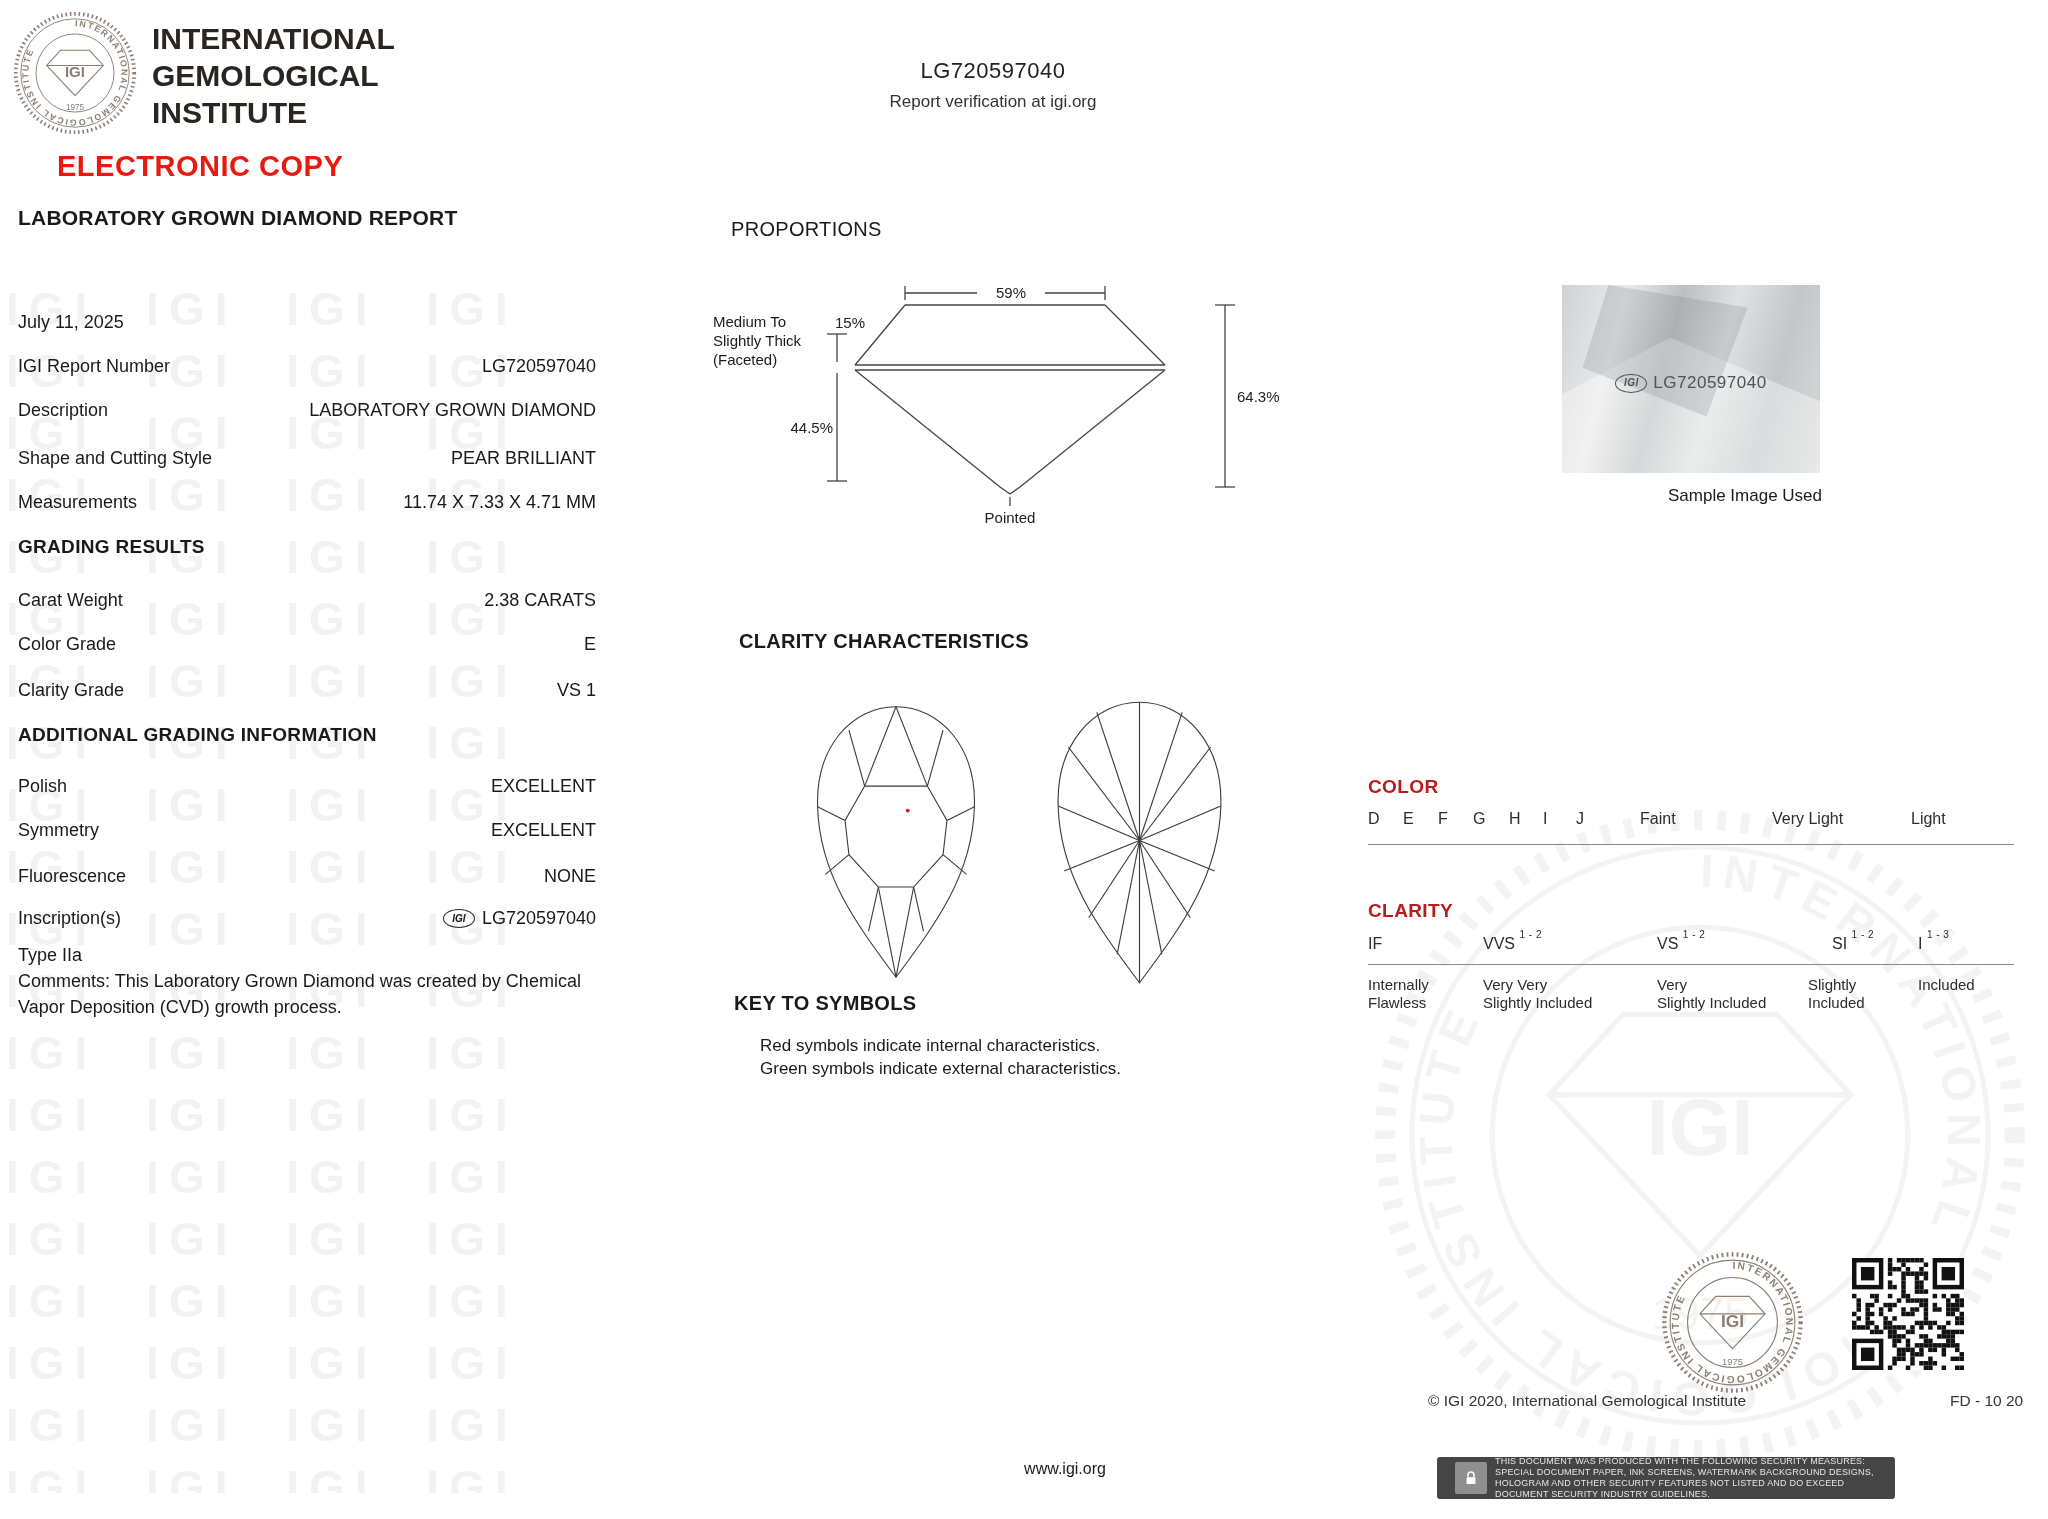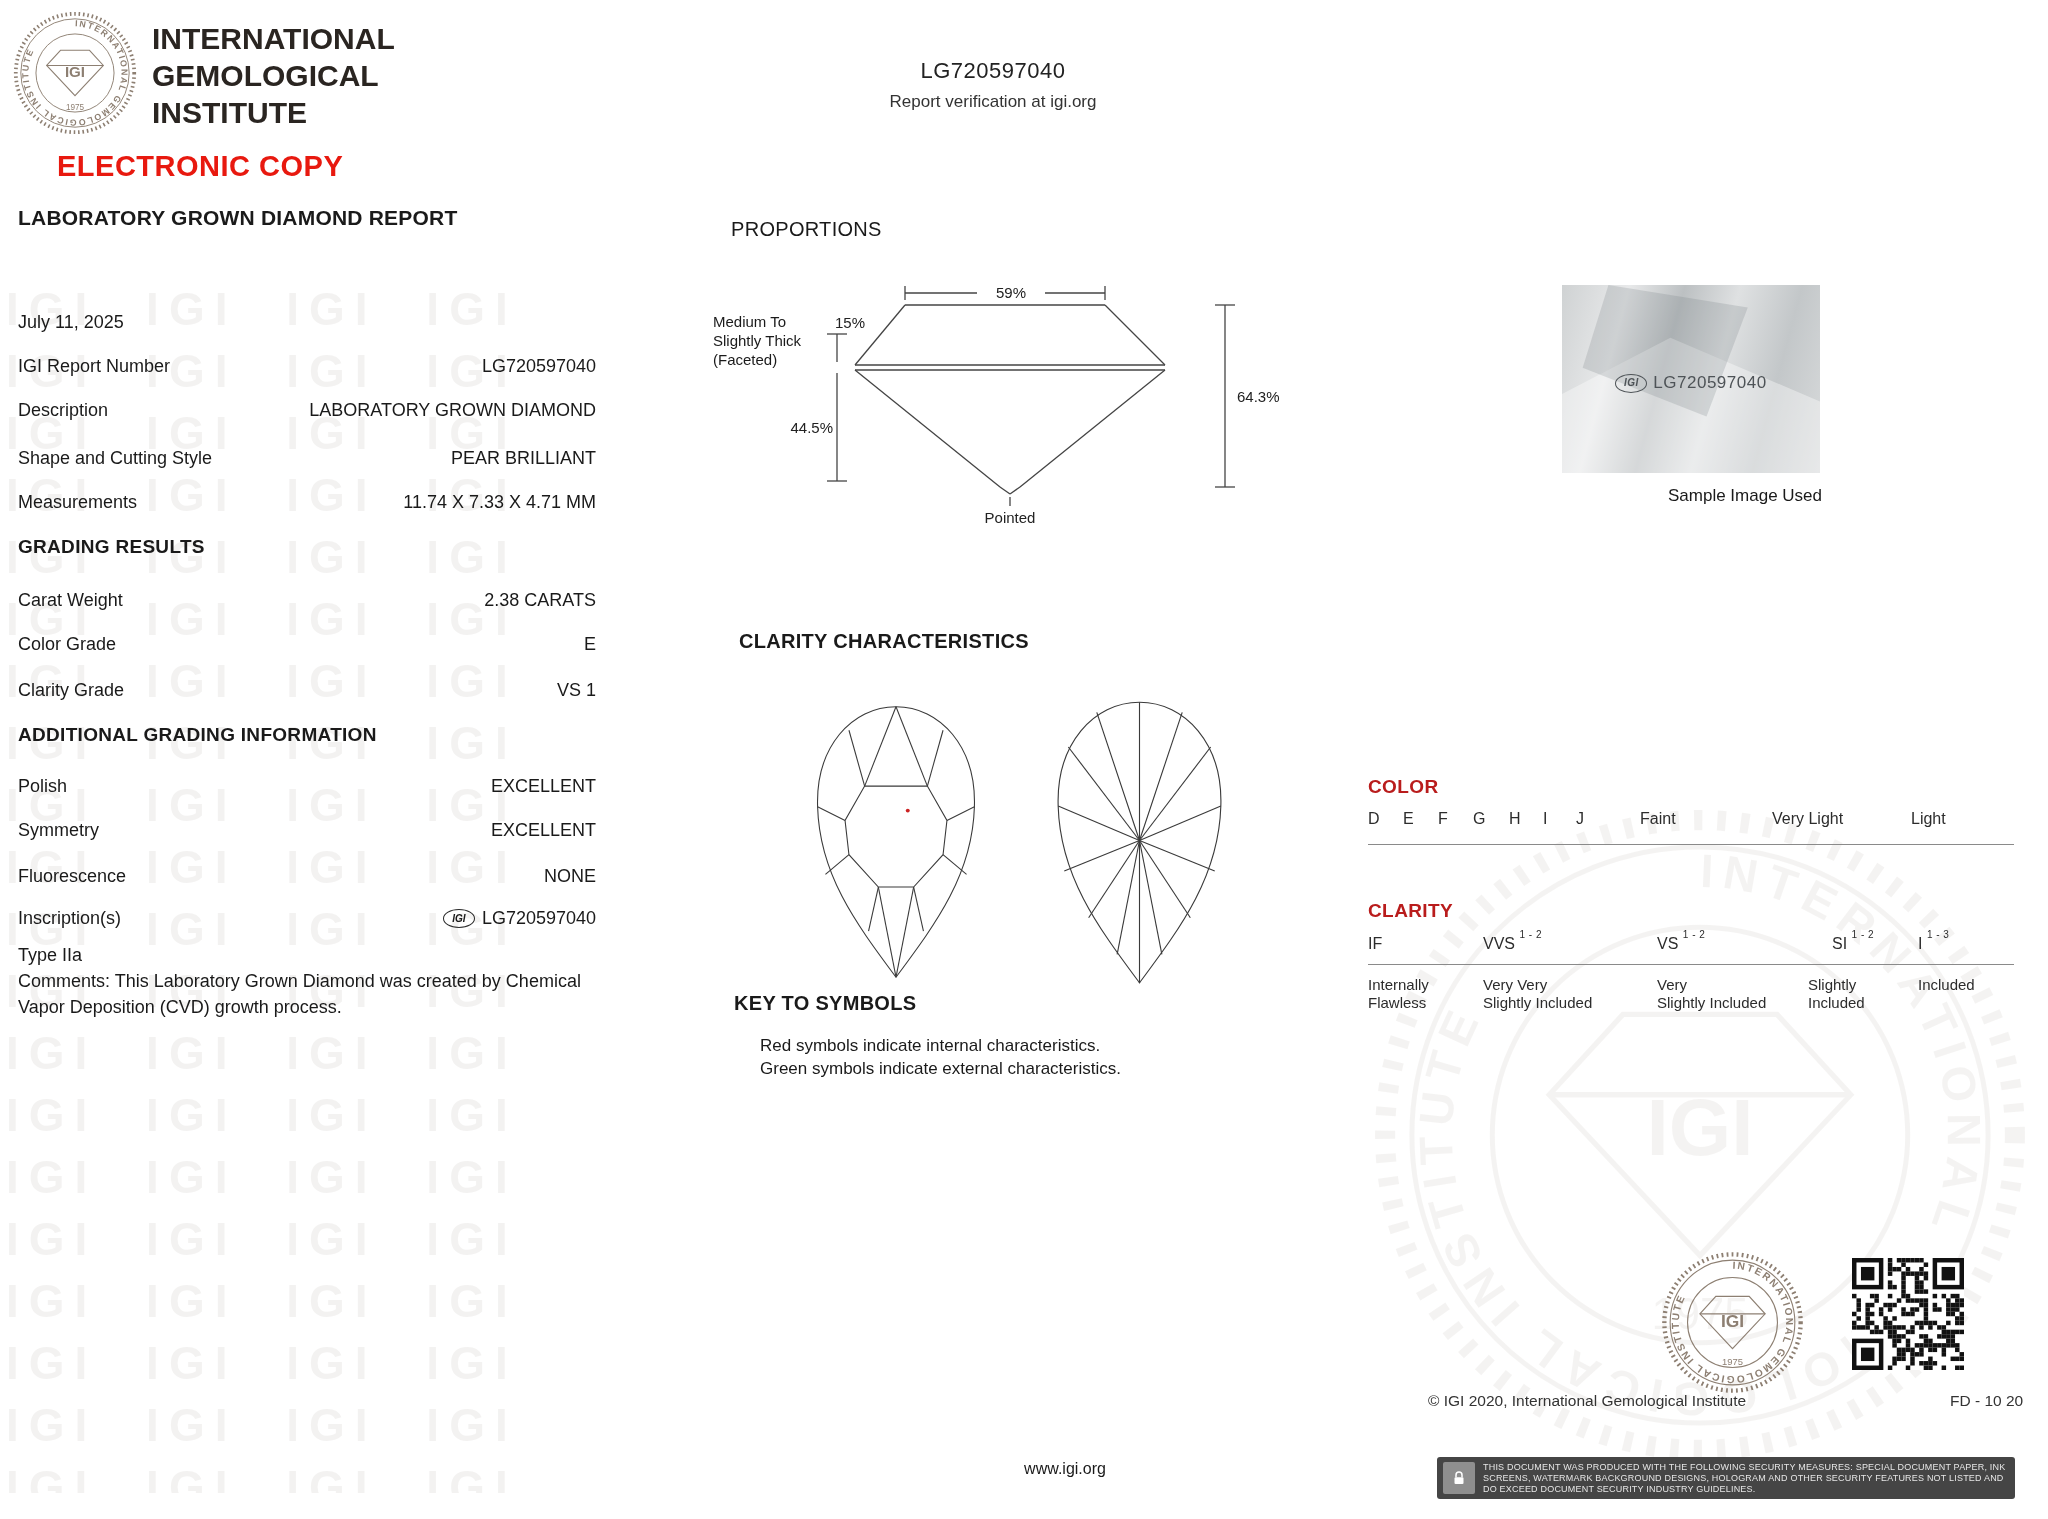--- a/index.html
+++ b/index.html
@@ -66,22 +66,22 @@
   .cl-codes sup{font-size:10px;position:relative;top:-5px;letter-spacing:0.5px;}
   .cl-labels{position:absolute;left:0;top:76px;width:100%;}
   .cl-labels span{position:absolute;font-size:15px;line-height:18px;color:#2c2c2c;white-space:pre-line;}
 
   
   .seal-bottom{left:1660px;top:1250px;width:145px;height:145px;color:#8d7f72;z-index:2;}
   .qr{left:1852px;top:1258px;width:112px;height:112px;z-index:2;background:#fff;}
   .copyright{left:1428px;top:1392px;font-size:15.5px;color:#333;z-index:2;}
   .formcode{left:1950px;top:1392px;font-size:15.5px;color:#333;z-index:2;white-space:nowrap;}
   .website{left:860px;top:1460px;width:410px;text-align:center;font-weight:normal;font-size:16px;z-index:2;}
-  .secbar{left:1437px;top:1457px;width:578px;height:42px;background:#454545;border-radius:3px;
-    display:flex;align-items:center;padding:0 6px;box-sizing:border-box;z-index:2;}
+  .secbar{left:1437px;top:1457px;width:458px;height:42px;background:#454545;border-radius:3px;
+    display:flex;align-items:center;padding:0 18px;box-sizing:border-box;z-index:2;}
   .lockbox{width:32px;height:32px;background:#8f8f8f;border-radius:2px;flex:0 0 auto;
     display:flex;align-items:center;justify-content:center;margin-right:8px;}
   .sectext{font-size:9px;line-height:11px;color:#e6e6e6;letter-spacing:0.2px;}
 </style>
 </head>
 <body>
 
 <div class="page">
 
   <svg width="0" height="0" style="position:absolute" aria-hidden="true">

